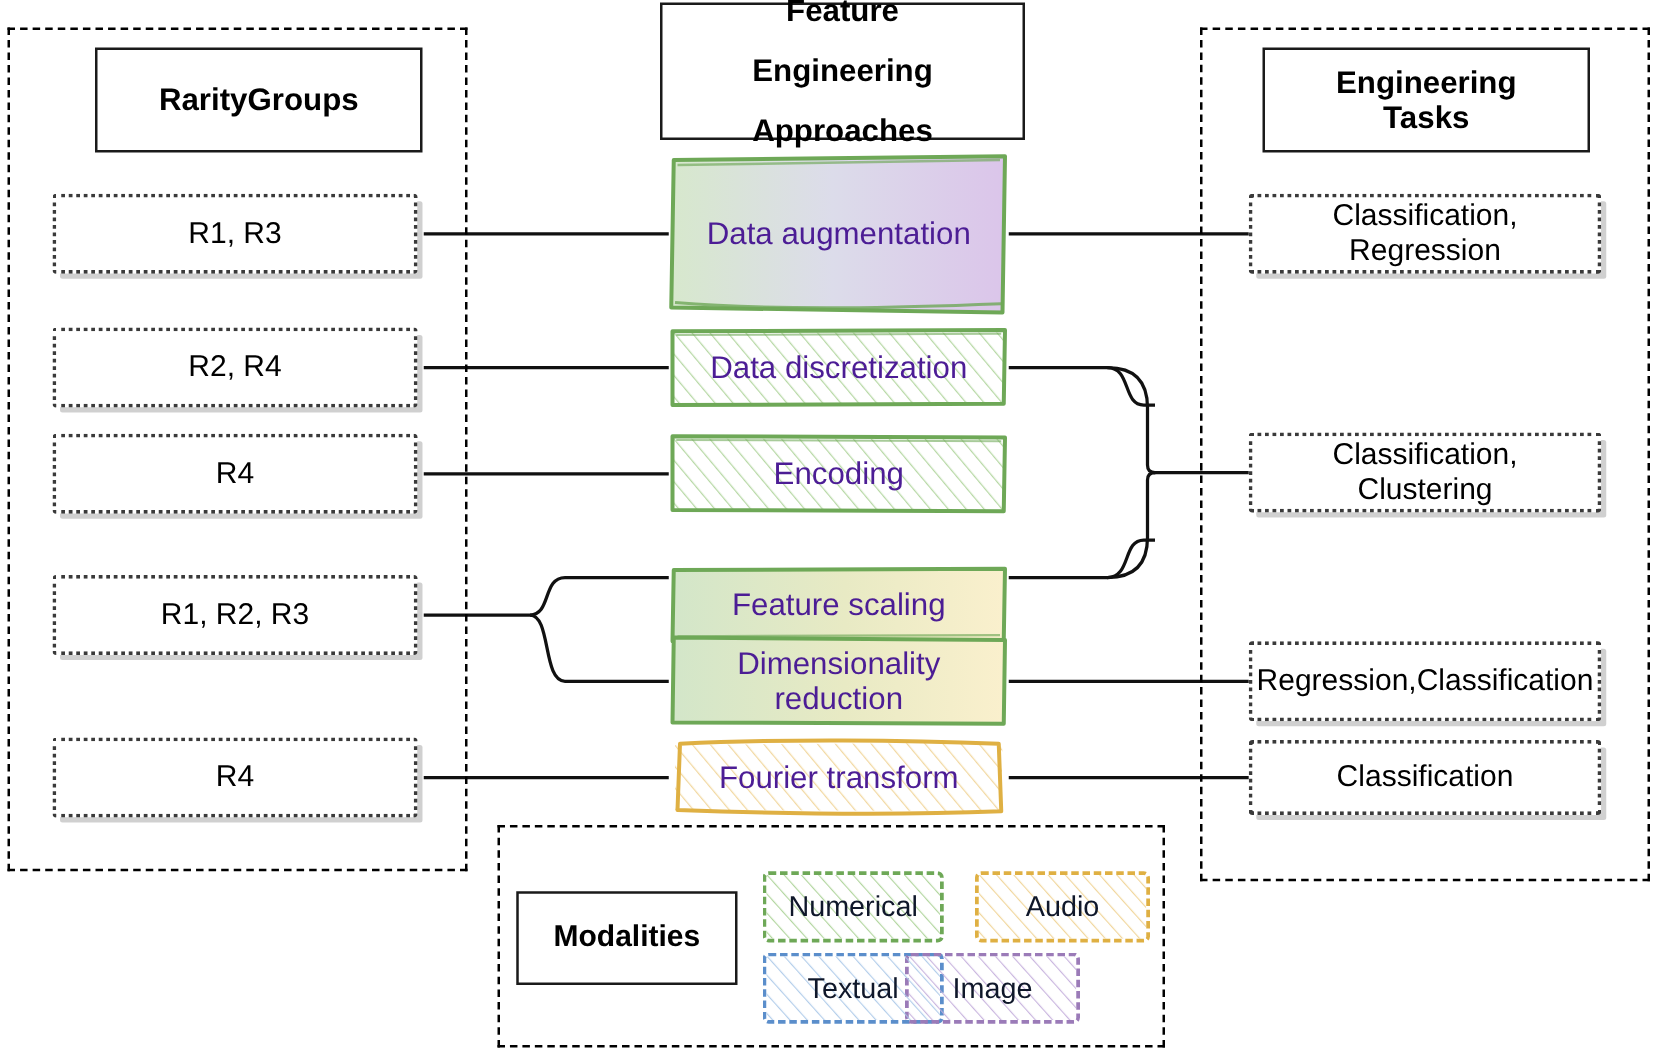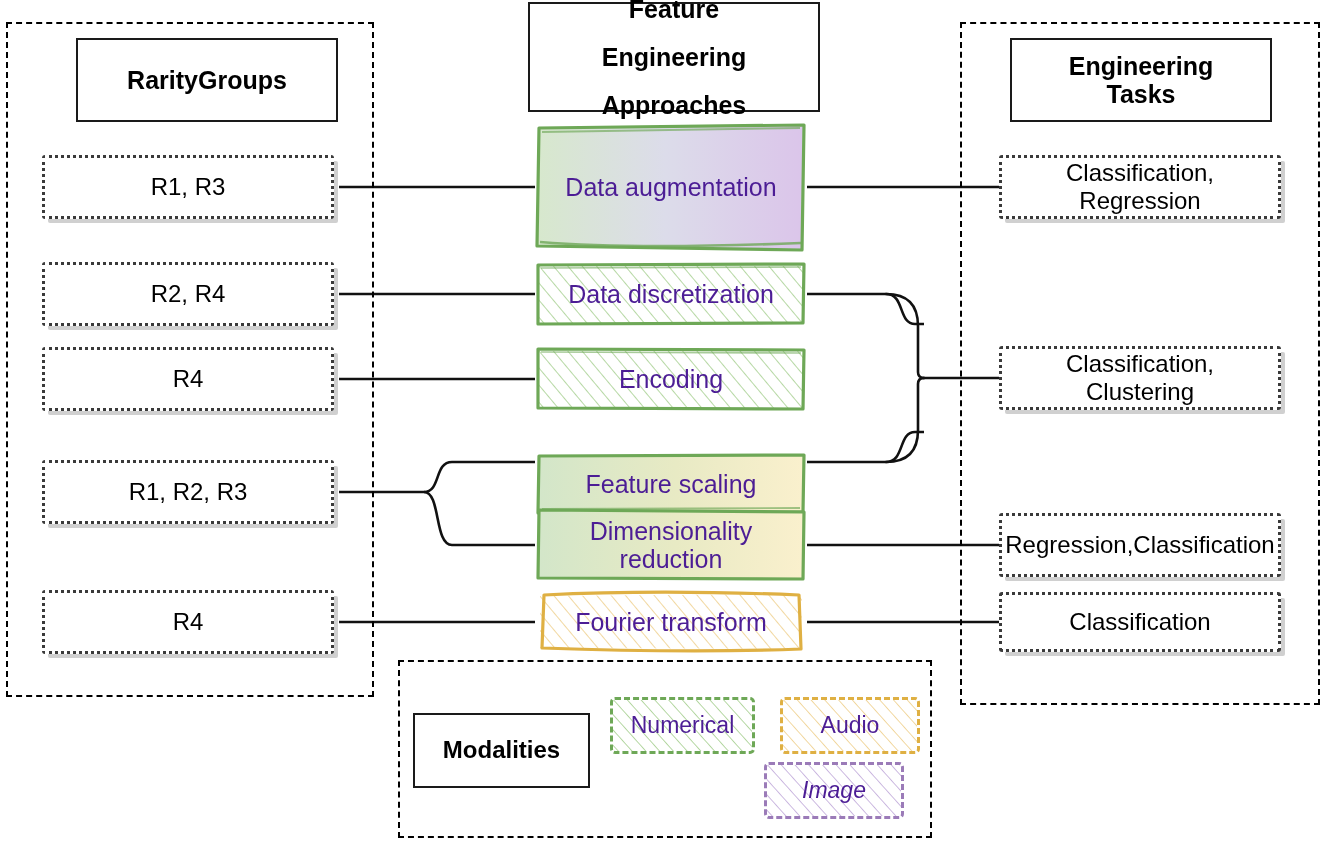--- a/index.html
+++ b/index.html
@@ -27,21 +27,21 @@
   .approach .lbl{position:relative;z-index:3;padding:0 6px;}
   .approach .shape{position:absolute;left:0;top:0;width:100%;height:100%;z-index:1;}
   .approach .shape svg{display:block;width:100%;height:100%;overflow:visible;}
 
   
   #wires{position:absolute;left:0;top:0;width:1328px;height:842px;z-index:0;pointer-events:none;}
 
   
   .chip{position:absolute;box-sizing:border-box;
     display:flex;align-items:center;justify-content:center;text-align:center;
-    font-size:23px;color:#4c1d95;border-radius:5px;border:3px dashed;}
+    font-size:23px;color:#0f172a;border-radius:5px;border:3px dashed;}
   .chip .clbl{position:relative;z-index:2;}
   .chip .chatch{position:absolute;left:0;top:0;right:0;bottom:0;z-index:1;border-radius:3px;}
 </style>
 </head>
 <body>
 
 <div id="stage">
 
   <svg id="wires" viewBox="0 0 1328 842">
     <g fill="none" stroke="#111" stroke-width="2.6" stroke-linecap="butt" stroke-linejoin="round">
@@ -248,22 +248,35 @@
             <pattern id="chy" patternUnits="userSpaceOnUse" width="11" height="11" patternTransform="rotate(-40)">
           <line x1="0" y1="0" x2="0" y2="11" stroke="#efd190" stroke-width="2"></line>
             </pattern>
           </defs>
         <rect width="140" height="57" fill="url(#chy)" opacity=".9"></rect>
       </svg>
     </span>
     <span class="clbl">Audio</span>
   </div>
 
-
-  <div class="chip" style="left:764px;top:762px;width:140px;height:57px;border-color:#9b7bb8;font-style:italic;">
+  <div class="chip" style="left:610px;top:762px;width:145px;height:57px;border-color:#5b8ecb;">
+    <span class="chatch">
+      <svg width="100%" height="100%" preserveAspectRatio="none" viewBox="0 0 145 57">
+        <defs>
+            <pattern id="chb" patternUnits="userSpaceOnUse" width="11" height="11" patternTransform="rotate(-40)">
+          <line x1="0" y1="0" x2="0" y2="11" stroke="#aac8e8" stroke-width="2"></line>
+            </pattern>
+          </defs>
+        <rect width="145" height="57" fill="url(#chb)" opacity=".9"></rect>
+      </svg>
+    </span>
+    <span class="clbl">Textual</span>
+  </div>
+
+  <div class="chip" style="left:724px;top:762px;width:140px;height:57px;border-color:#9b7bb8;">
     <span class="chatch">
       <svg width="100%" height="100%" preserveAspectRatio="none" viewBox="0 0 140 57">
         <defs>
             <pattern id="chp" patternUnits="userSpaceOnUse" width="11" height="11" patternTransform="rotate(-40)">
           <line x1="0" y1="0" x2="0" y2="11" stroke="#c3addb" stroke-width="2"></line>
             </pattern>
           </defs>
         <rect width="140" height="57" fill="url(#chp)" opacity=".9"></rect>
       </svg>
     </span>

